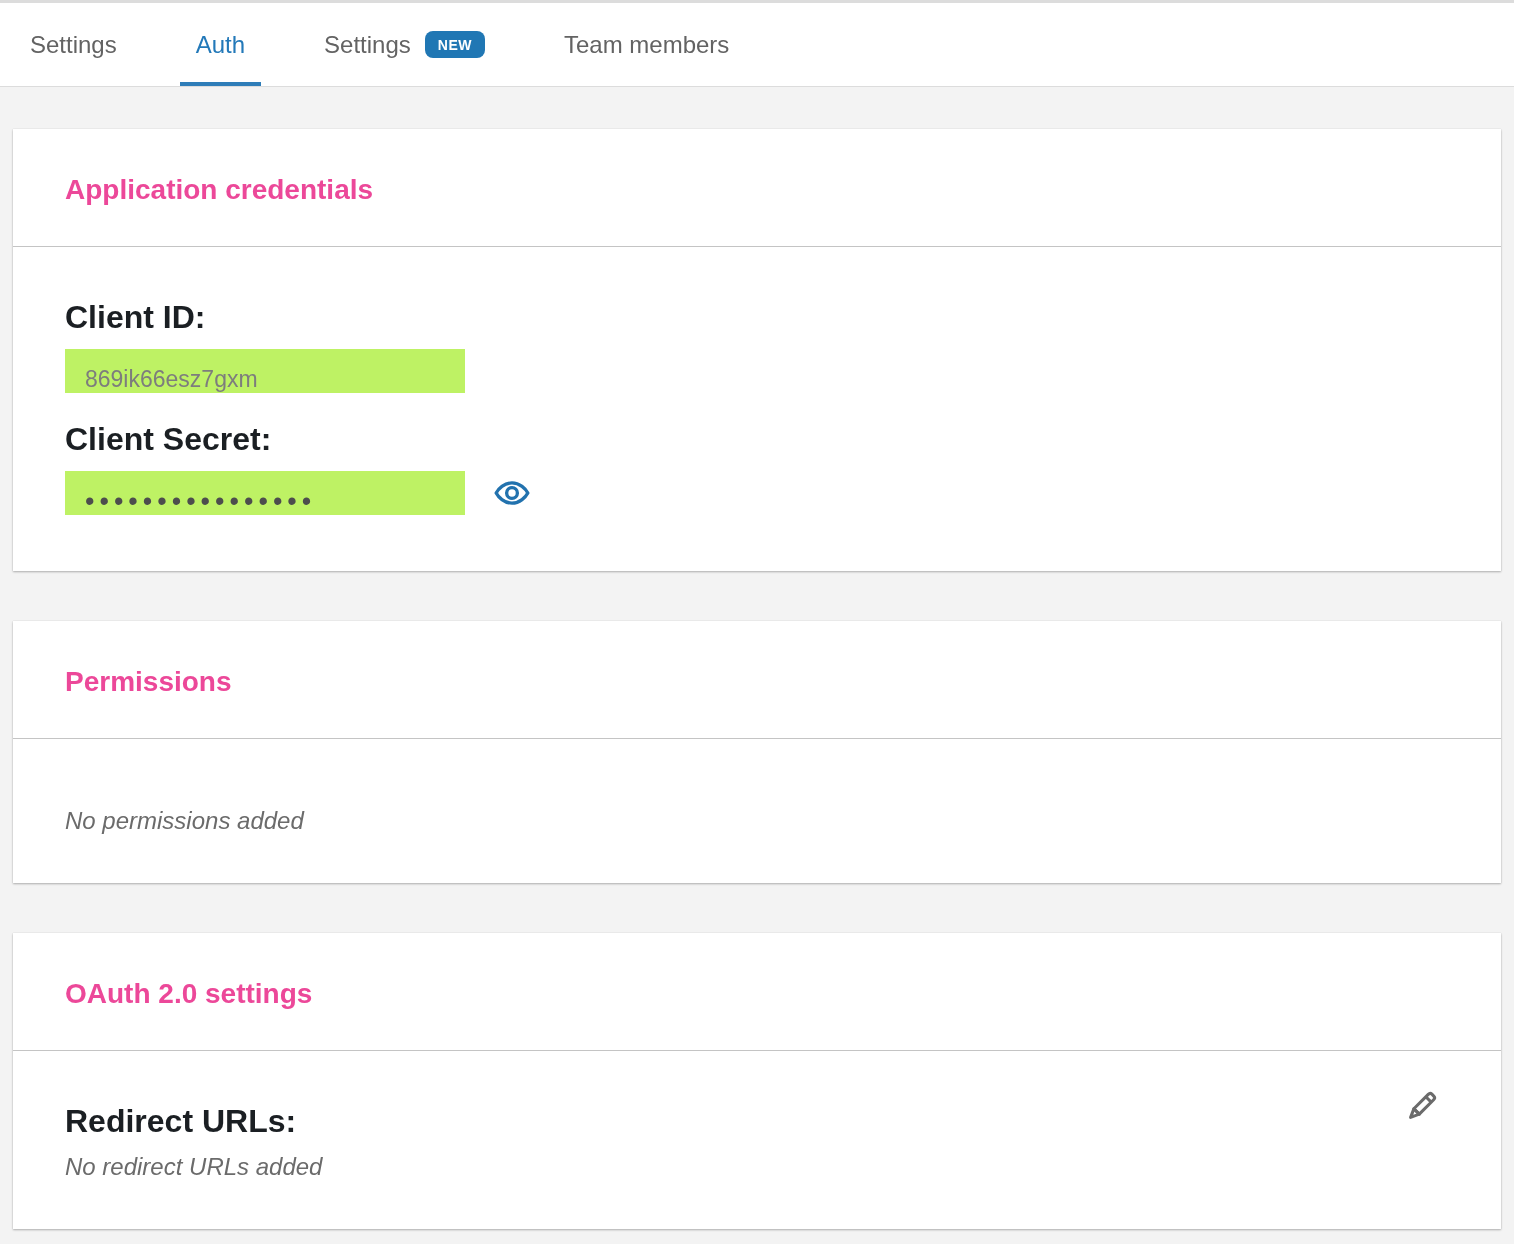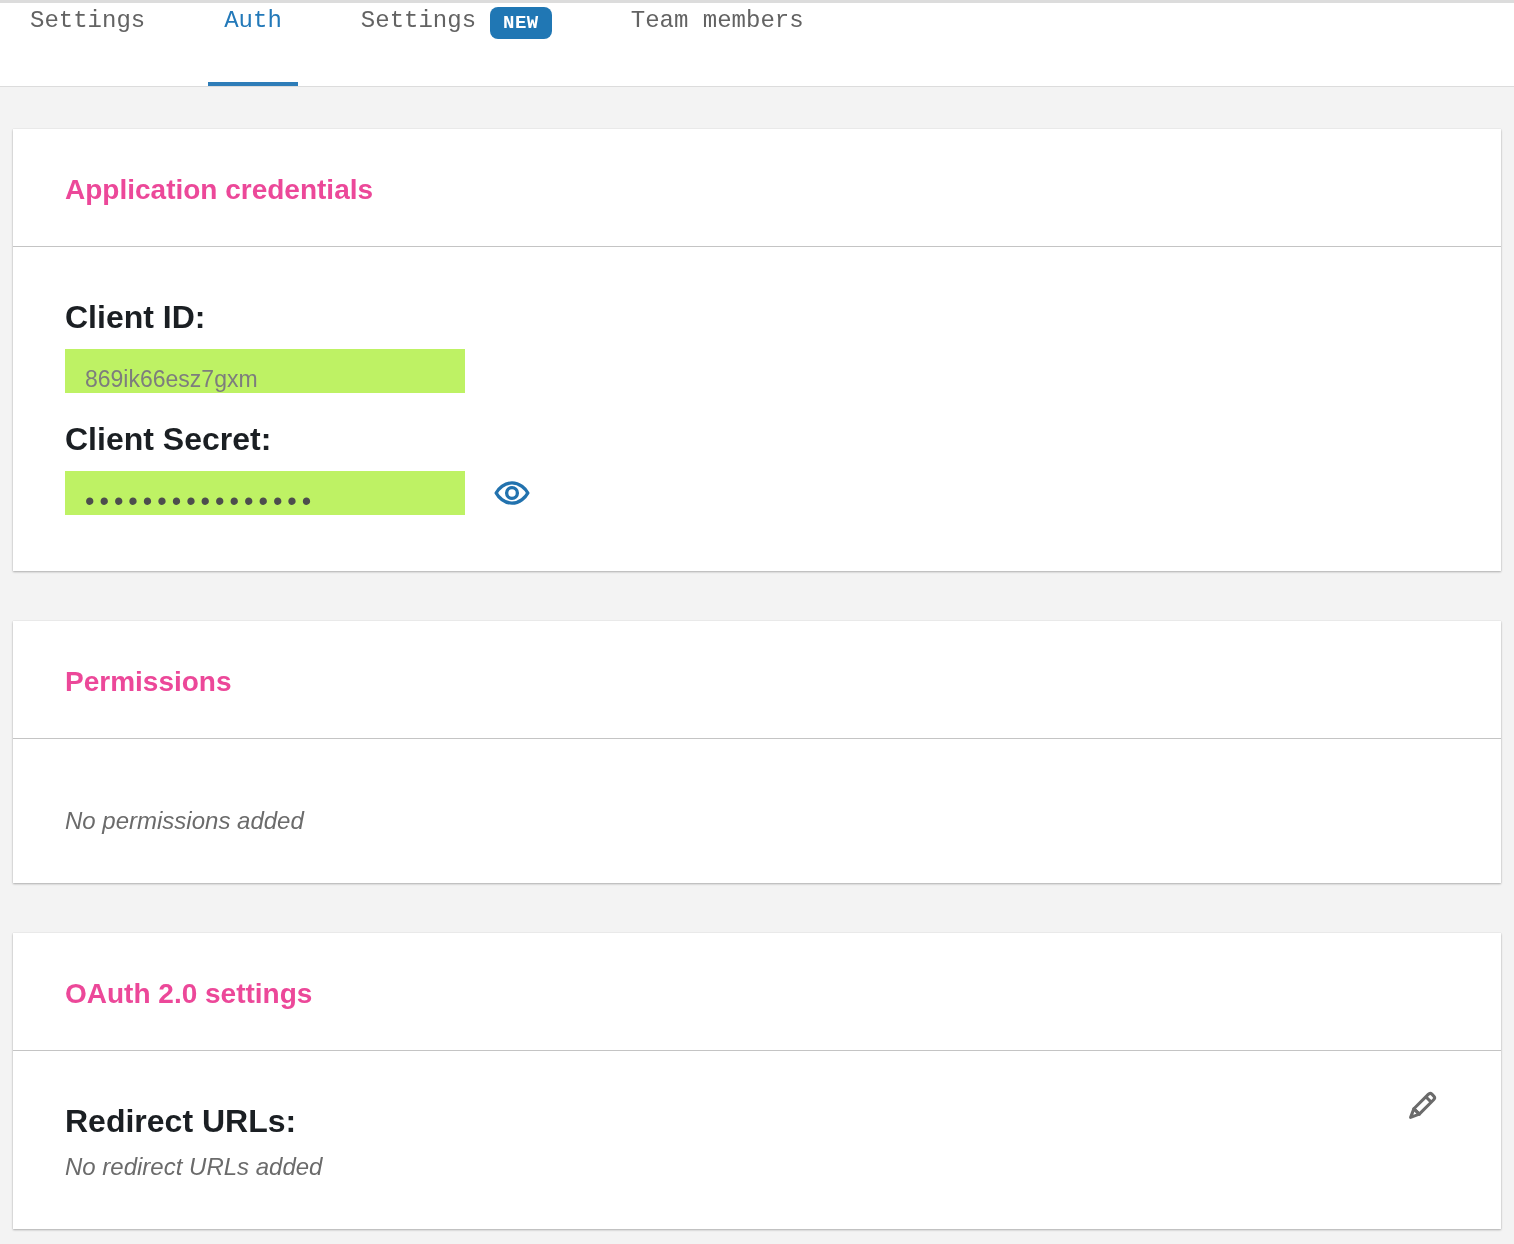--- a/index.html
+++ b/index.html
@@ -16,41 +16,40 @@
     background: #ffffff;
     height: 87px;
     border-top: 3px solid #dcdcdc;
     border-bottom: 1px solid #dcdcdc;
     display: flex;
     align-items: stretch;
     padding-left: 14px;
   }
   .tab {
     display: flex;
-    align-items: flex-start;
+    align-items: center;
     padding: 0 16px;
     margin-right: 47px;
     font-size: 24px;
     font-weight: 500;
     color: #636363;
     cursor: pointer;
     border-bottom: 4px solid transparent;
     padding-top: 4px; 
     white-space: nowrap;
-    font-family: Liberation Mono, monospace;
   }
   .tab.active {
     color: #2379b9;
     border-bottom-color: #2e7db8;
   }
   .badge {
     display: inline-block;
     background: #2077b4;
     color: #ffffff;
-    font-size: 19px;
+    font-size: 14px;
     font-weight: bold;
     line-height: 1;
     padding: 7px 13px 6px;
     border-radius: 8px;
     margin-left: 14px;
     letter-spacing: 0.5px;
   }
 
   
   .main { padding: 42px 13px 0; }

